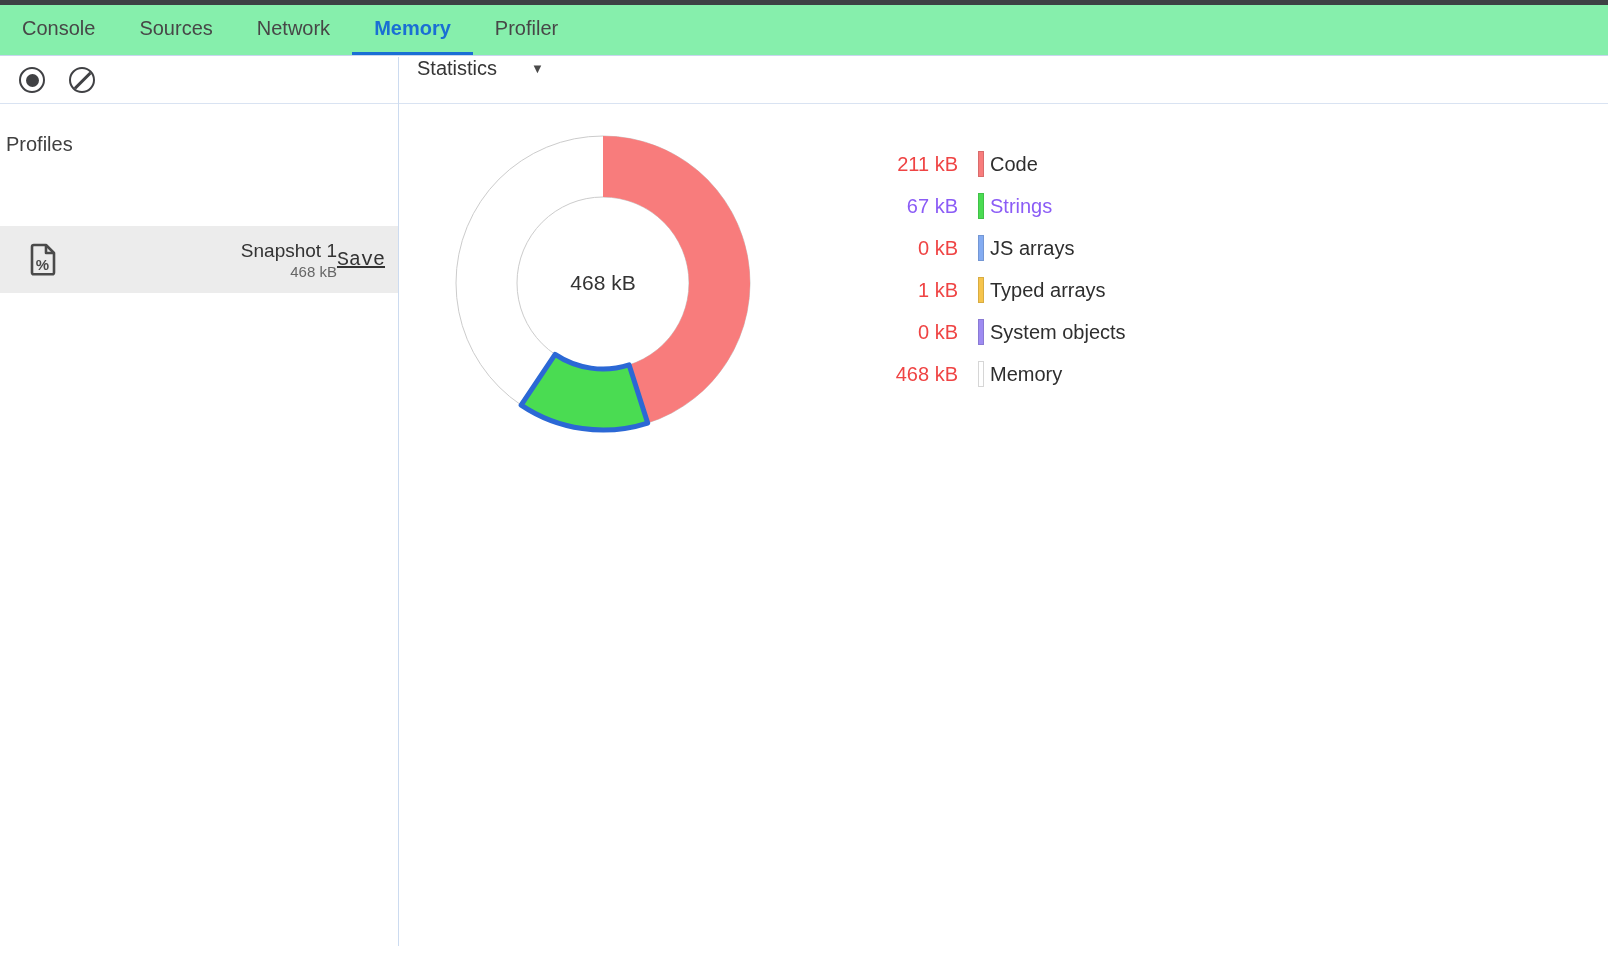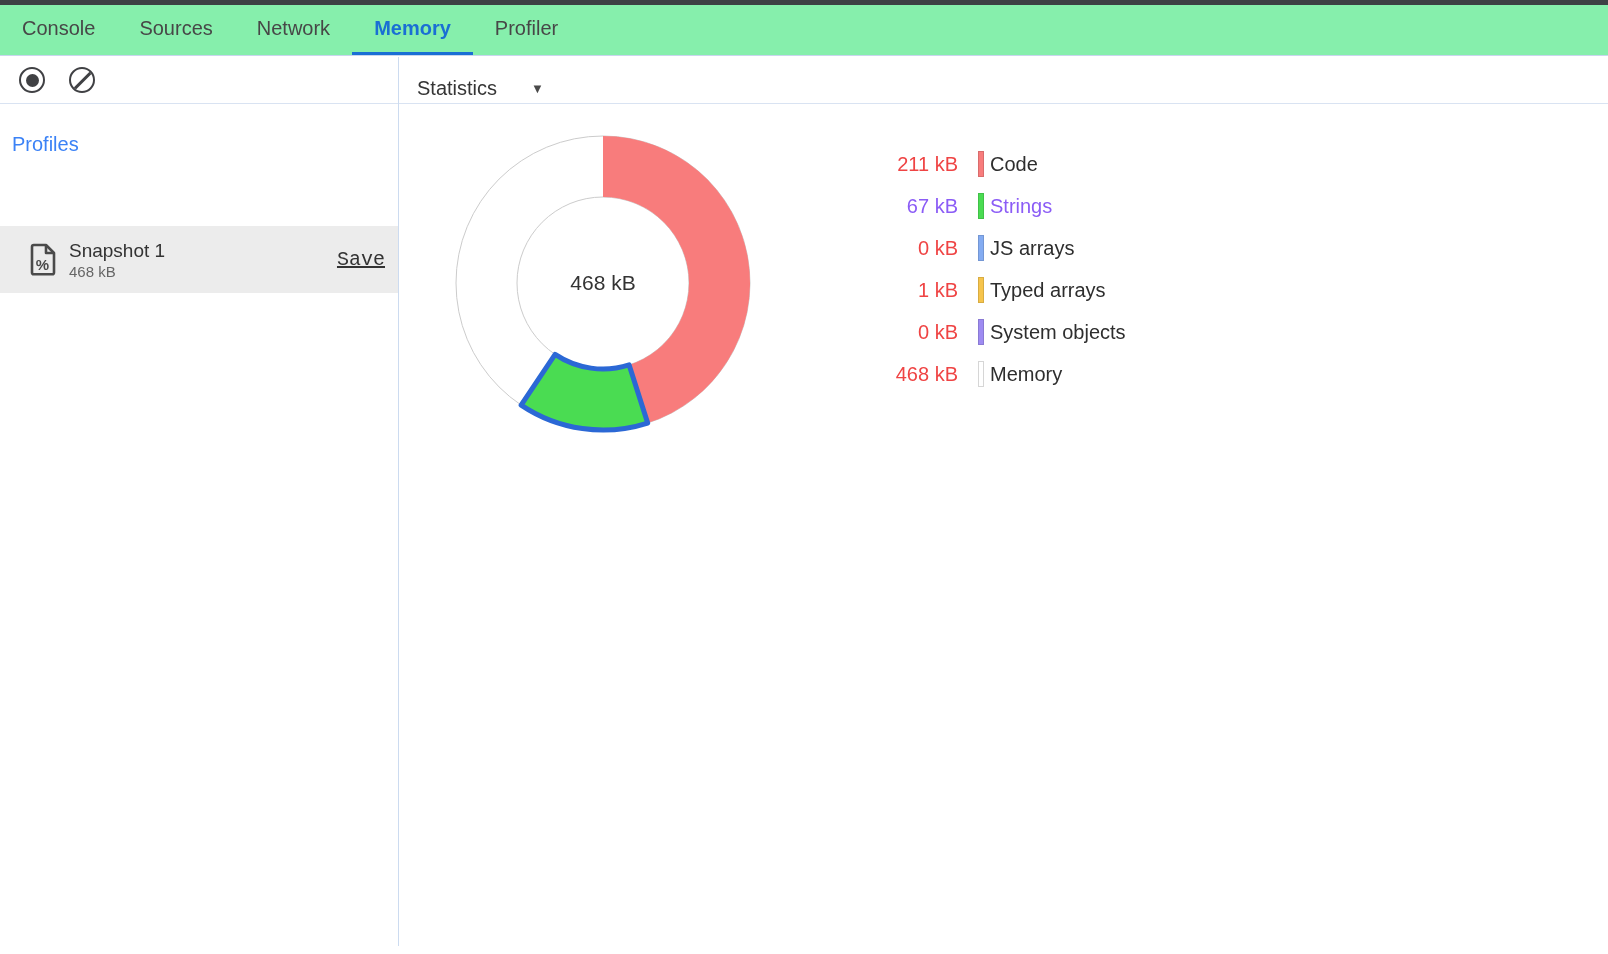--- a/index.html
+++ b/index.html
@@ -15,45 +15,45 @@
     background:#86efac; border-bottom:1px solid #c9d6ee; display:flex; align-items:stretch; }
   .tab { display:flex; align-items:center; padding:0 22px; font-size:20px; color:#474747;
     cursor:default; border-bottom:3px solid transparent; }
   .tab.active { color:#1a6fd4; border-bottom-color:#1a6fd4;font-weight:bold; }
 
   
   .toolbar { position:absolute; left:0; top:57px; width:100%; height:47px; background:#fff;
     border-bottom:1px solid #d9e3f2; }
   .toolbar-left { position:absolute; left:0; top:0; width:398px; height:100%;
     display:flex; align-items:center; gap:22px; padding-left:18px; }
-  .toolbar-right { position:absolute; left:399px; top:8px; right:0; height:100%;
-    display:flex; align-items:center; padding-left:18px; gap:32px; }
+  .toolbar-right { position:absolute; left:399px; top:0; right:0; height:100%;
+    display:flex; align-items:flex-start; padding-left:18px; gap:32px; }
 
   .icon-btn { width:28px; height:28px; display:flex; align-items:center; justify-content:center; }
   .record-outer { width:26px; height:26px; border:2.5px solid #404144; border-radius:50%;
     display:flex; align-items:center; justify-content:center; }
   .record-inner { width:13px; height:13px; border-radius:50%; background:#404144; }
   .clear-circle { width:26px; height:26px; border:2.5px solid #404144; border-radius:50%;
     position:relative; overflow:hidden; }
   .clear-slash { position:absolute; left:50%; top:-3px; width:2.5px; height:30px;
     background:#404144; transform:translateX(-50%) rotate(45deg); }
 
   .stats-select { display:flex; align-items:center; gap:34px; font-size:20px; color:#353535; cursor:default; }
   .caret { font-size:13px; color:#4a4a4a; }
 
   
   .v-divider { position:absolute; left:398px; top:57px; width:1px; height:889px; background:#ccdbf0; }
 
   .sidebar { position:absolute; left:0; top:105px; width:398px; bottom:0; background:#fff; }
-  .profiles-title { font-size:20px; color:#3b82f6; padding:28px 0 0 12px; }
+  .profiles-title { font-size:20px; color:#404040; padding:28px 0 0 6px; }
   .section-title { font-size:20px; color:#757575; padding:29px 0 0 20px; letter-spacing:0.3px; }
   .snapshot-item { position:absolute; left:0; top:121px; width:398px; height:67px;
     background:#ececec; display:flex; align-items:center; }
   .snap-icon { margin-left:30px; flex:0 0 auto; display:flex; }
-  .snap-text { margin-left:12px; flex:1 1 auto; }
+  .snap-text { margin-left:0; flex:1 1 auto;text-align:right; }
   .snap-title { font-size:19px; color:#333; }
   .snap-sub { font-size:15px; color:#666; margin-top:1px; }
   .save-link { margin-right:13px; font-size:20px; color:#333; text-decoration:underline; cursor:pointer;font-family:Liberation Mono, monospace; }
 
   .main { position:absolute; left:399px; top:105px; right:0; bottom:0; background:#fff; }
 
   
   .donut-wrap { position:absolute; left:52px; top:26px; width:304px; height:304px; }
   .donut-center { position:absolute; left:0; top:0; width:100%; height:100%;
     display:flex; align-items:center; justify-content:center; font-size:21px; color:#333; pointer-events:none; }

